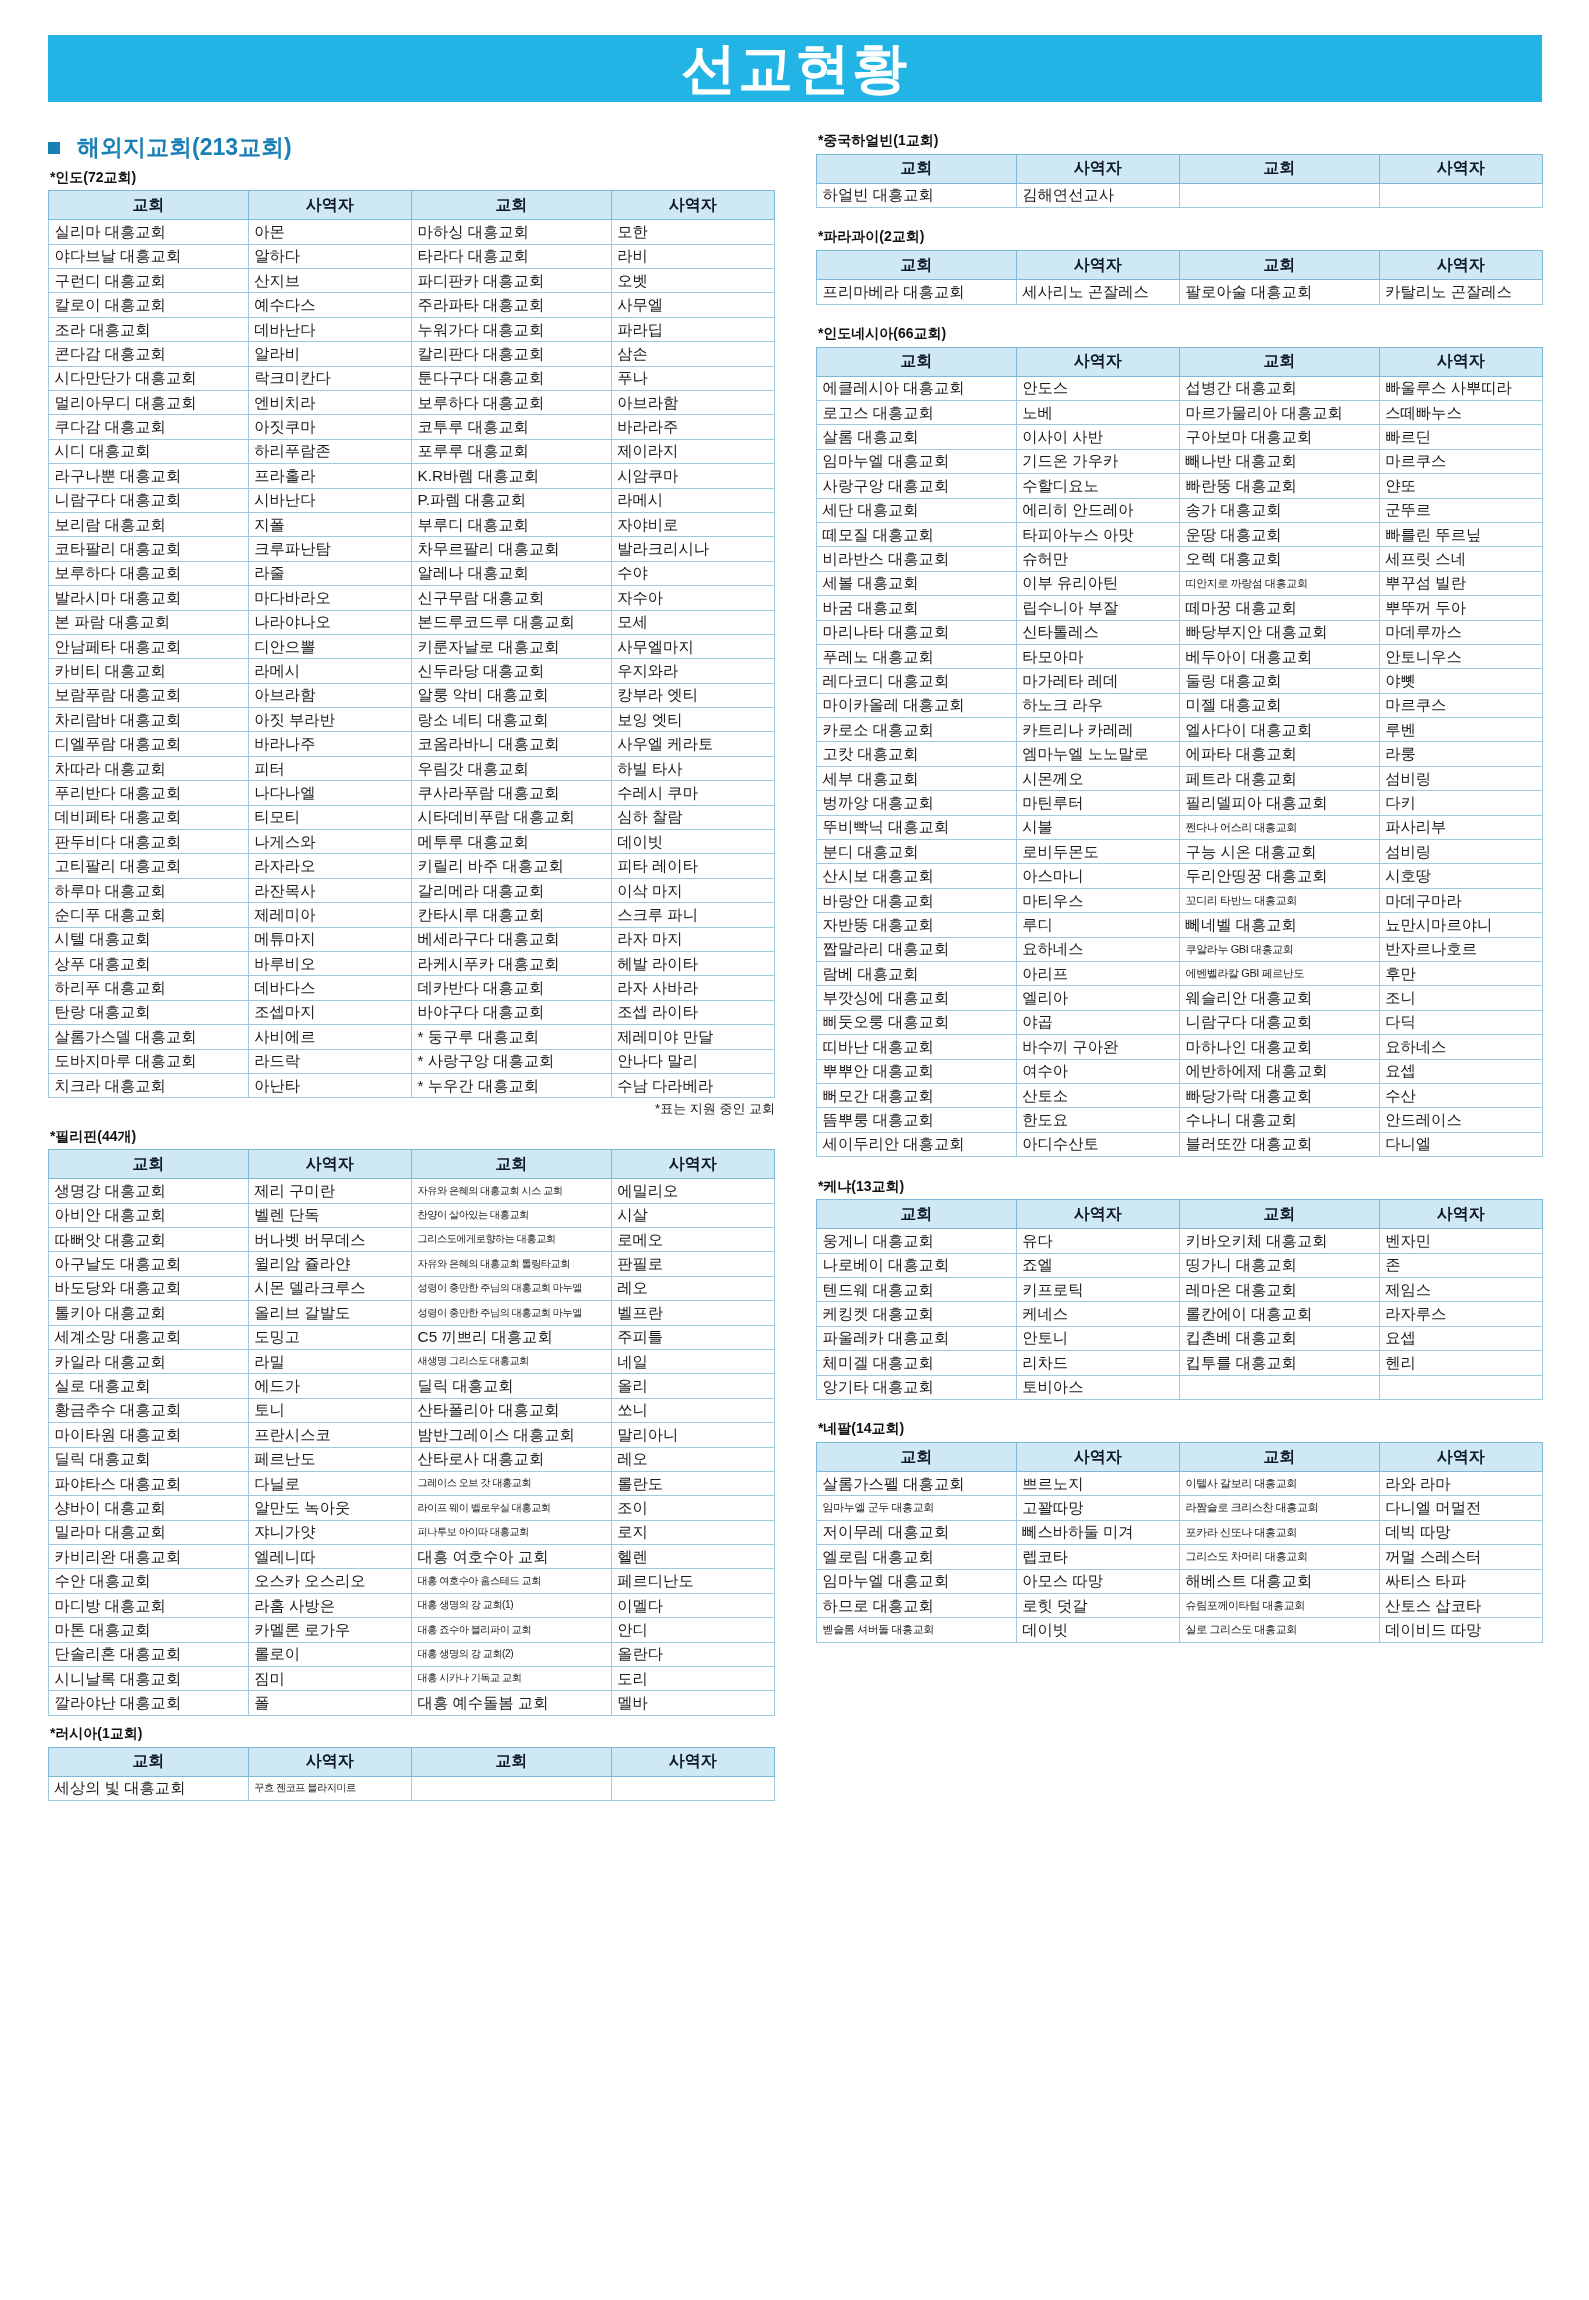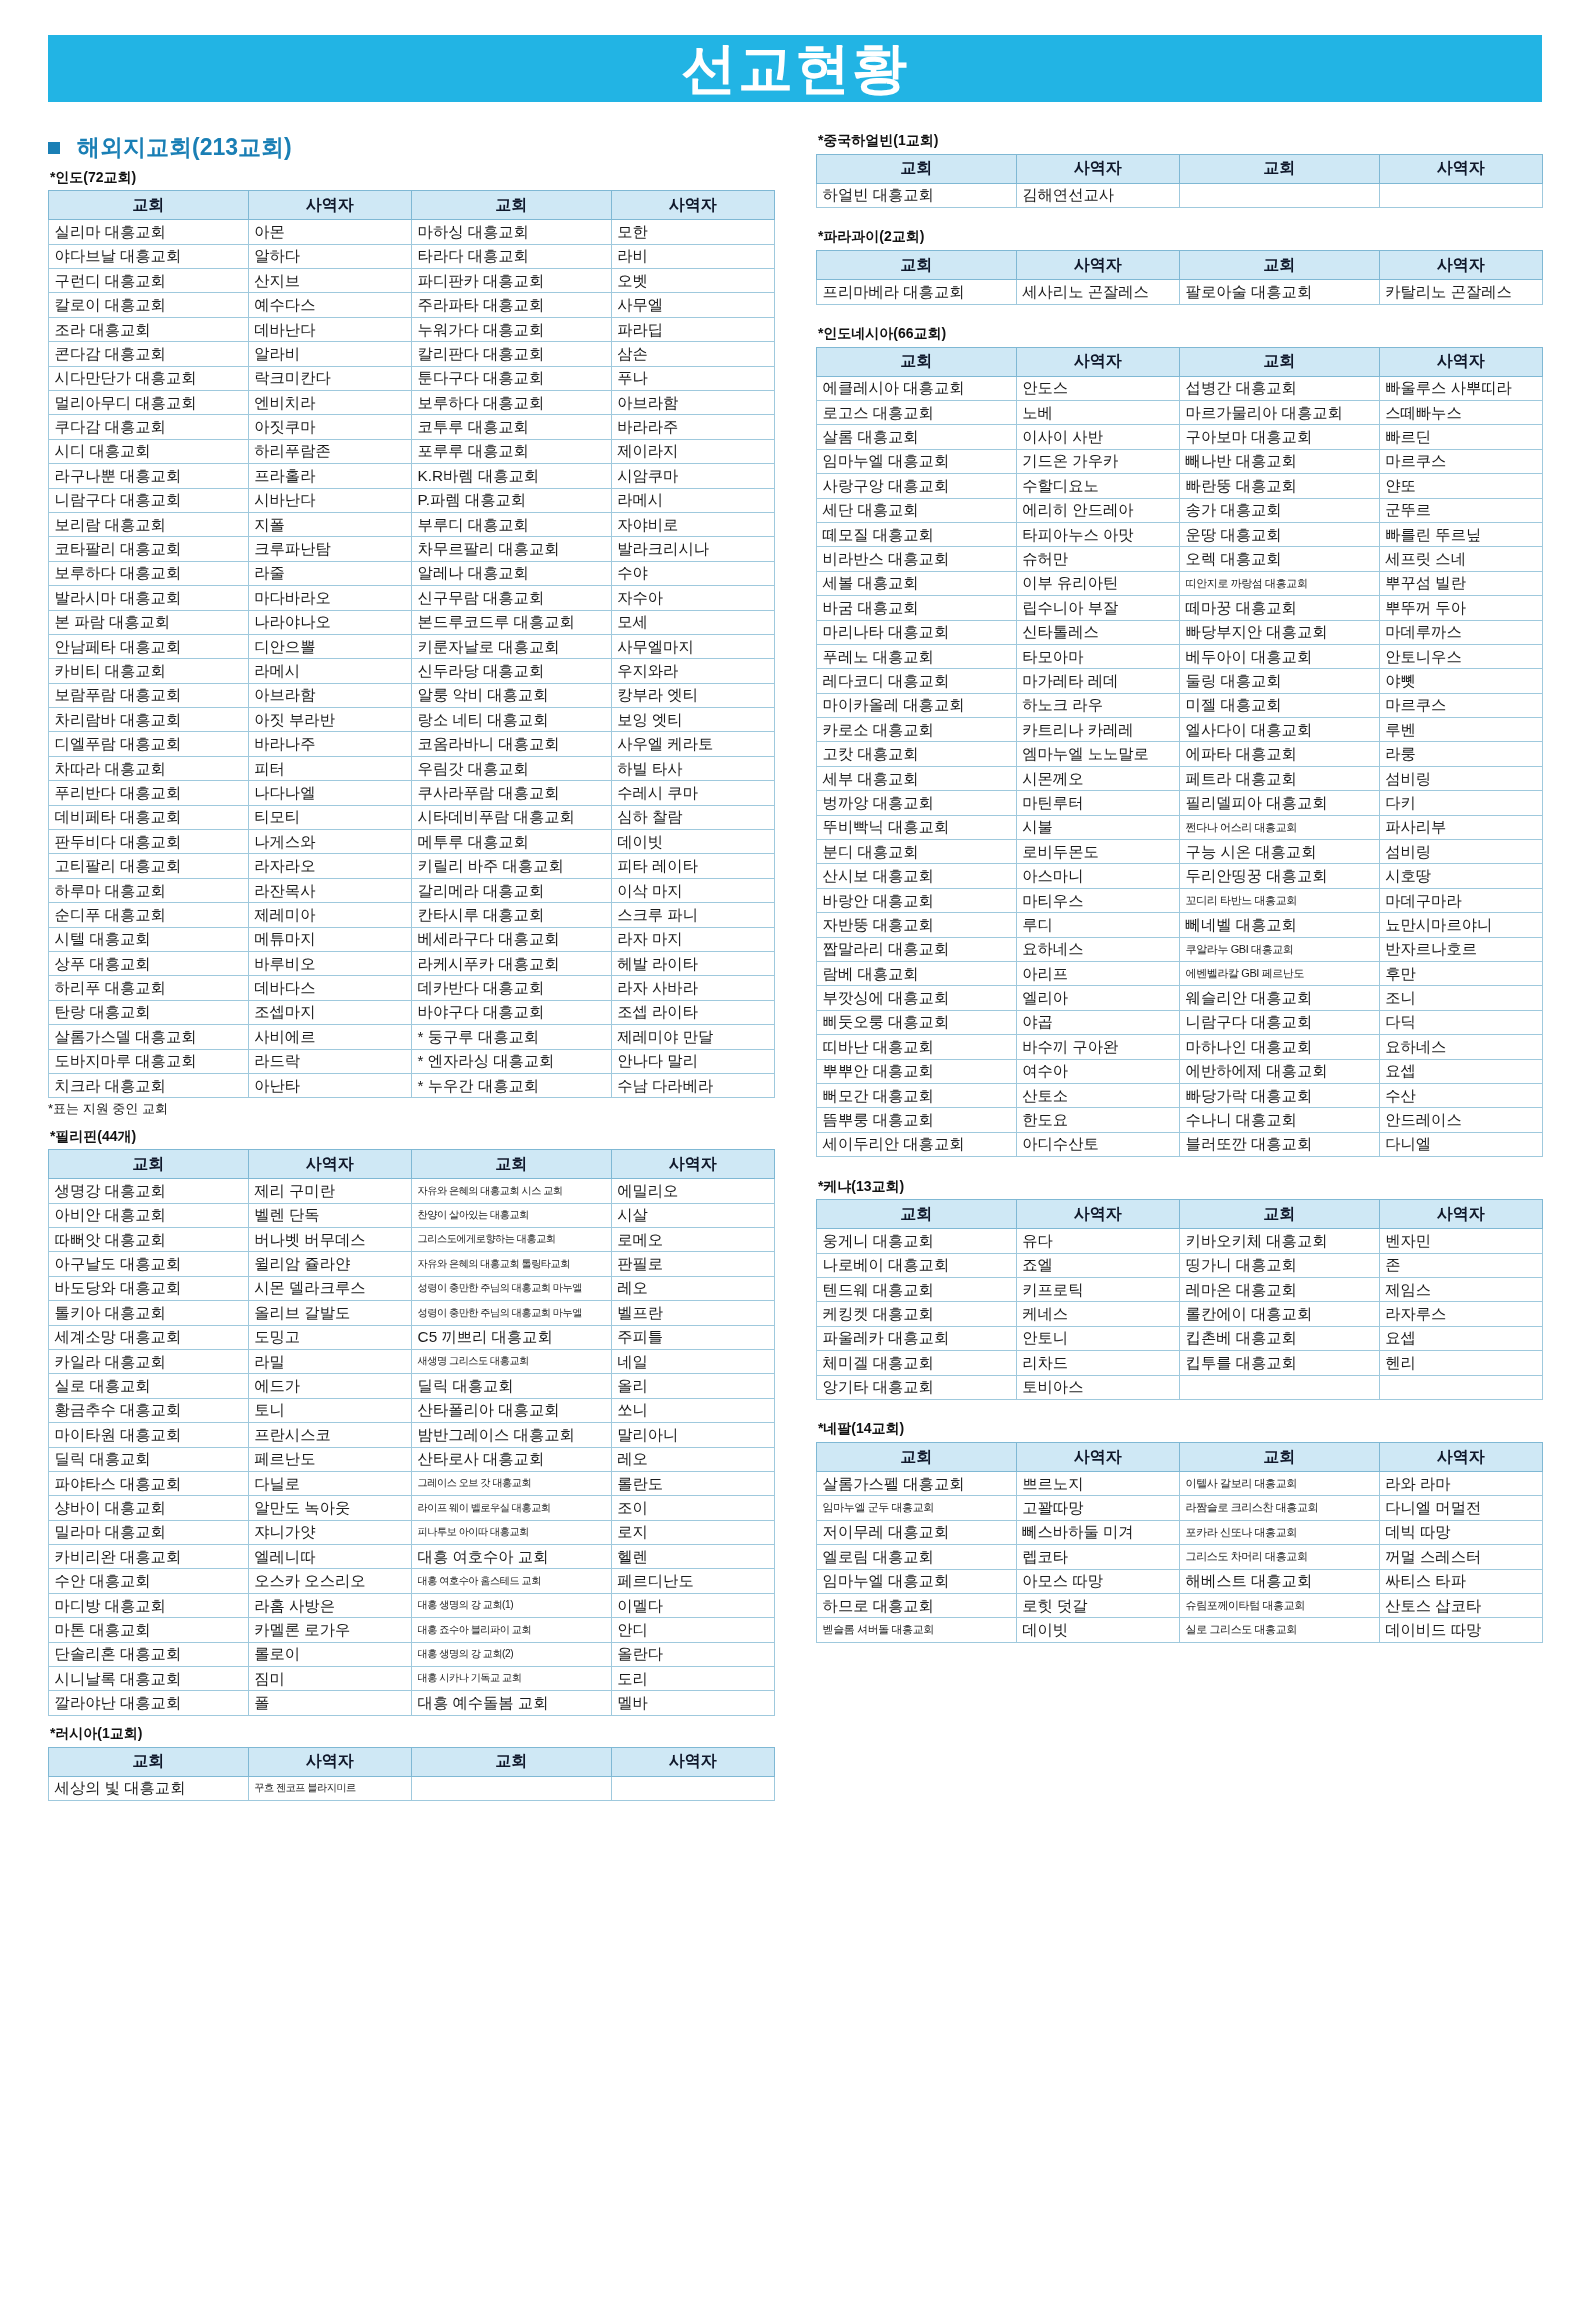--- a/index.html
+++ b/index.html
@@ -103,20 +103,21 @@
   }
   table.grid td.shrink2 {
     font-size: 10.2px;
     letter-spacing: -0.5px;
   }
   table.grid col.c1 { width: 27.5%; }
   table.grid col.c2 { width: 22.5%; }
   table.grid col.c3 { width: 27.5%; }
   table.grid col.c4 { width: 22.5%; }
   .note {
+    text-align: right;
     font-size: 13px;
     margin: 1.9px 0 5.6px 0;
     color: #111;
   }
 </style>
 </head>
 <body>
 
 <div class="page">
 
@@ -350,21 +351,21 @@
             </tr>
             <tr>
               <td>살롬가스델 대흥교회</td>
               <td>사비에르</td>
               <td>* 둥구루 대흥교회</td>
               <td>제레미야 만달</td>
             </tr>
             <tr>
               <td>도바지마루 대흥교회</td>
               <td>라드락</td>
-              <td>* 엔자라싱 대흥교회</td>
+              <td>* 사랑구앙 대흥교회</td>
               <td>안나다 말리</td>
             </tr>
             <tr>
               <td>치크라 대흥교회</td>
               <td>아난타</td>
               <td>* 누우간 대흥교회</td>
               <td>수남 다라베라</td>
             </tr>
           </tbody>
       </table>

